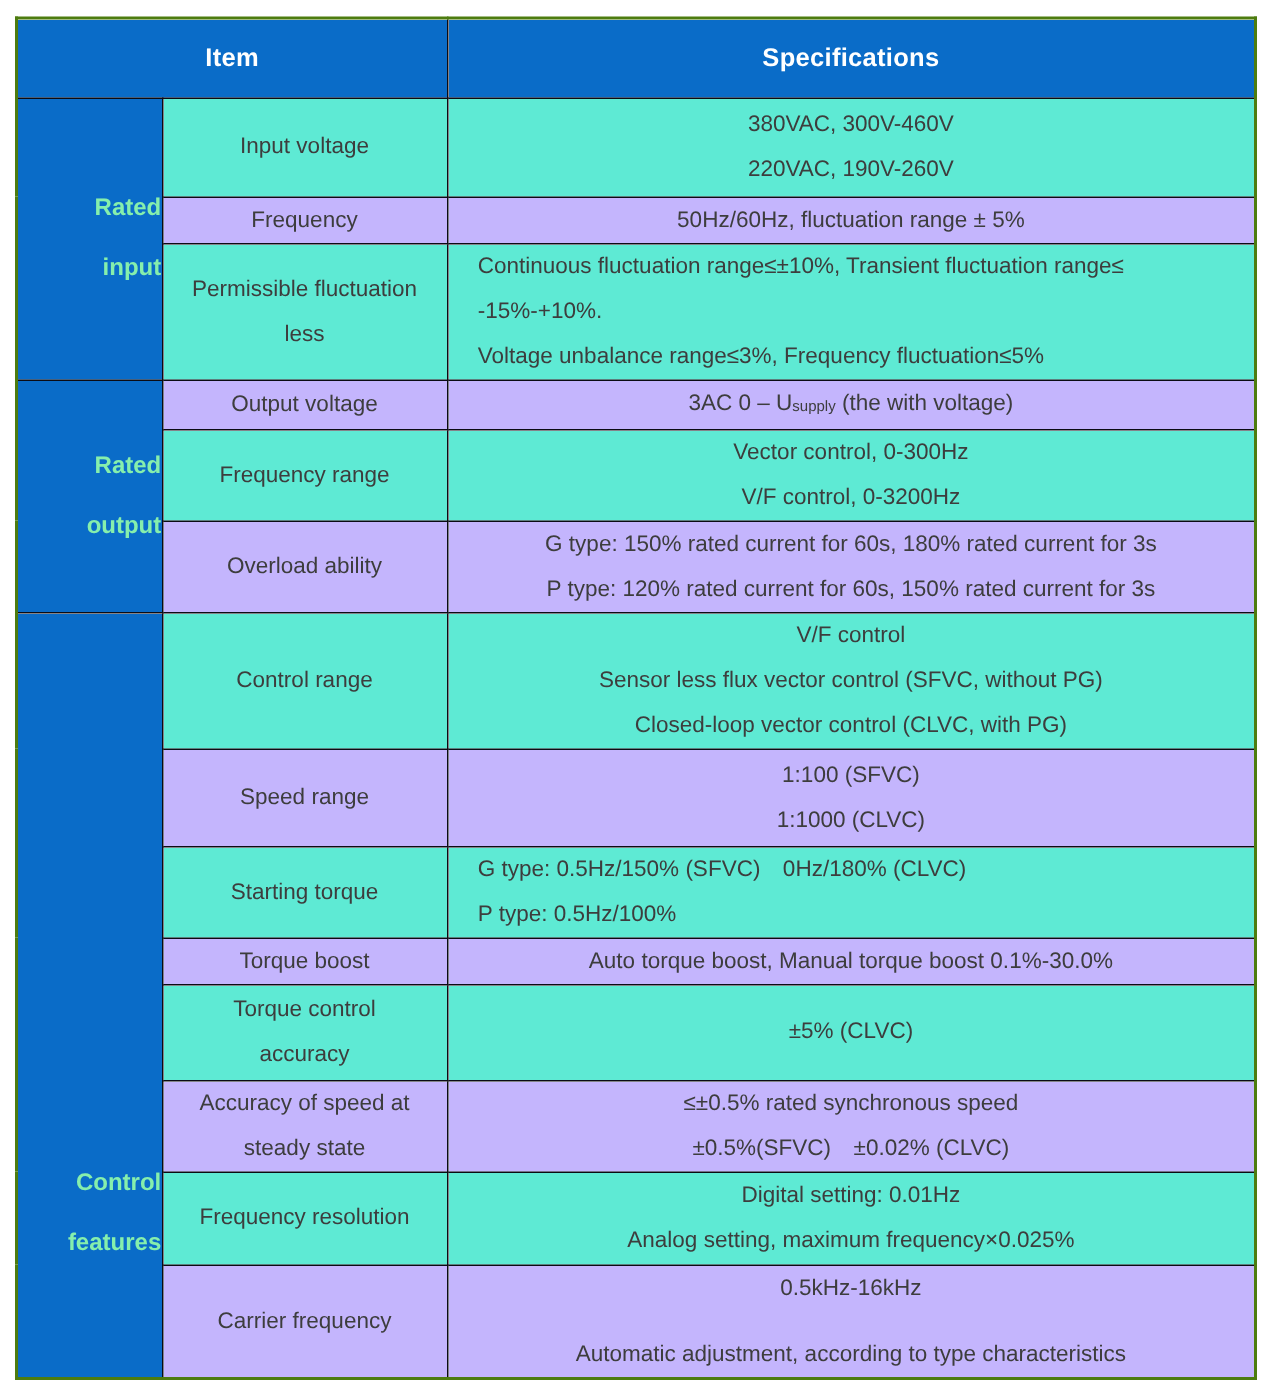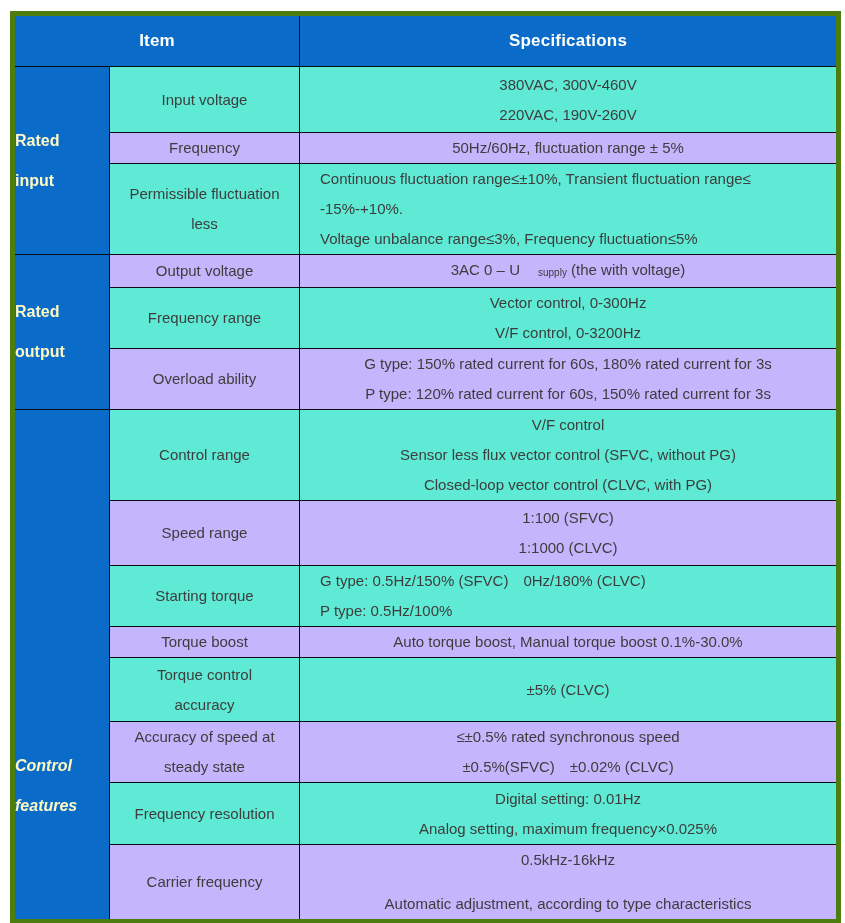--- a/index.html
+++ b/index.html
@@ -4,45 +4,45 @@
 <style>
   html,body{margin:0;padding:0;}
   body{
     width:845px;height:923px;background:#ffffff;
     font-family:"Liberation Sans","DejaVu Sans",sans-serif;
     color:#3d3d3d;
   }
   table.spec-table{
     border-collapse:collapse;table-layout:fixed;
     width:826px;margin:11px 0 0 10px;
-    border:5px solid #4d7c0f;
+    border:2px solid #4d7c0f;
   }
   td{border:1px solid #0b0b14;padding:0;vertical-align:middle;overflow:hidden;}
   
   .hd{
     background:#0a6cc8;color:#ffffff;font-weight:bold;
     font-size:17px;text-align:center;letter-spacing:.2px;
   }
   
   .group{
-    background:#0a6cc8;color:#fef9c3;font-weight:bold;
-    font-size:16px;text-align:left;
+    background:#0a6cc8;color:#86efac;font-weight:bold;
+    font-size:16px;text-align:right;
   }
   .gline{line-height:18px;}
   .gline + .gline{margin-top:22px;}
-  .group-low{vertical-align:bottom;padding-bottom:104px;font-style:italic;}
+  .group-low{vertical-align:bottom;padding-bottom:80px;}
   
   .item{text-align:center;font-size:15px;padding:0 8px;}
   .iline{line-height:30px;}
   
   .spec{text-align:center;font-size:15px;padding:0 8px;}
   .sline{line-height:30px;white-space:pre-wrap;}
   .left{text-align:left;padding-left:20px;}
   .gap-top{margin-top:14px;}
-  .sub{font-size:10px;vertical-align:baseline;position:relative;top:1px;padding-left:18px;}
+  .sub{font-size:10px;vertical-align:baseline;position:relative;top:1px;}
   
   .g{background:#5eead4;}
   .w{background:#c4b5fd;}
 </style>
 </head>
 <body>
 
 <table class="spec-table">
   <colgroup>
     <col style="width:97px">

